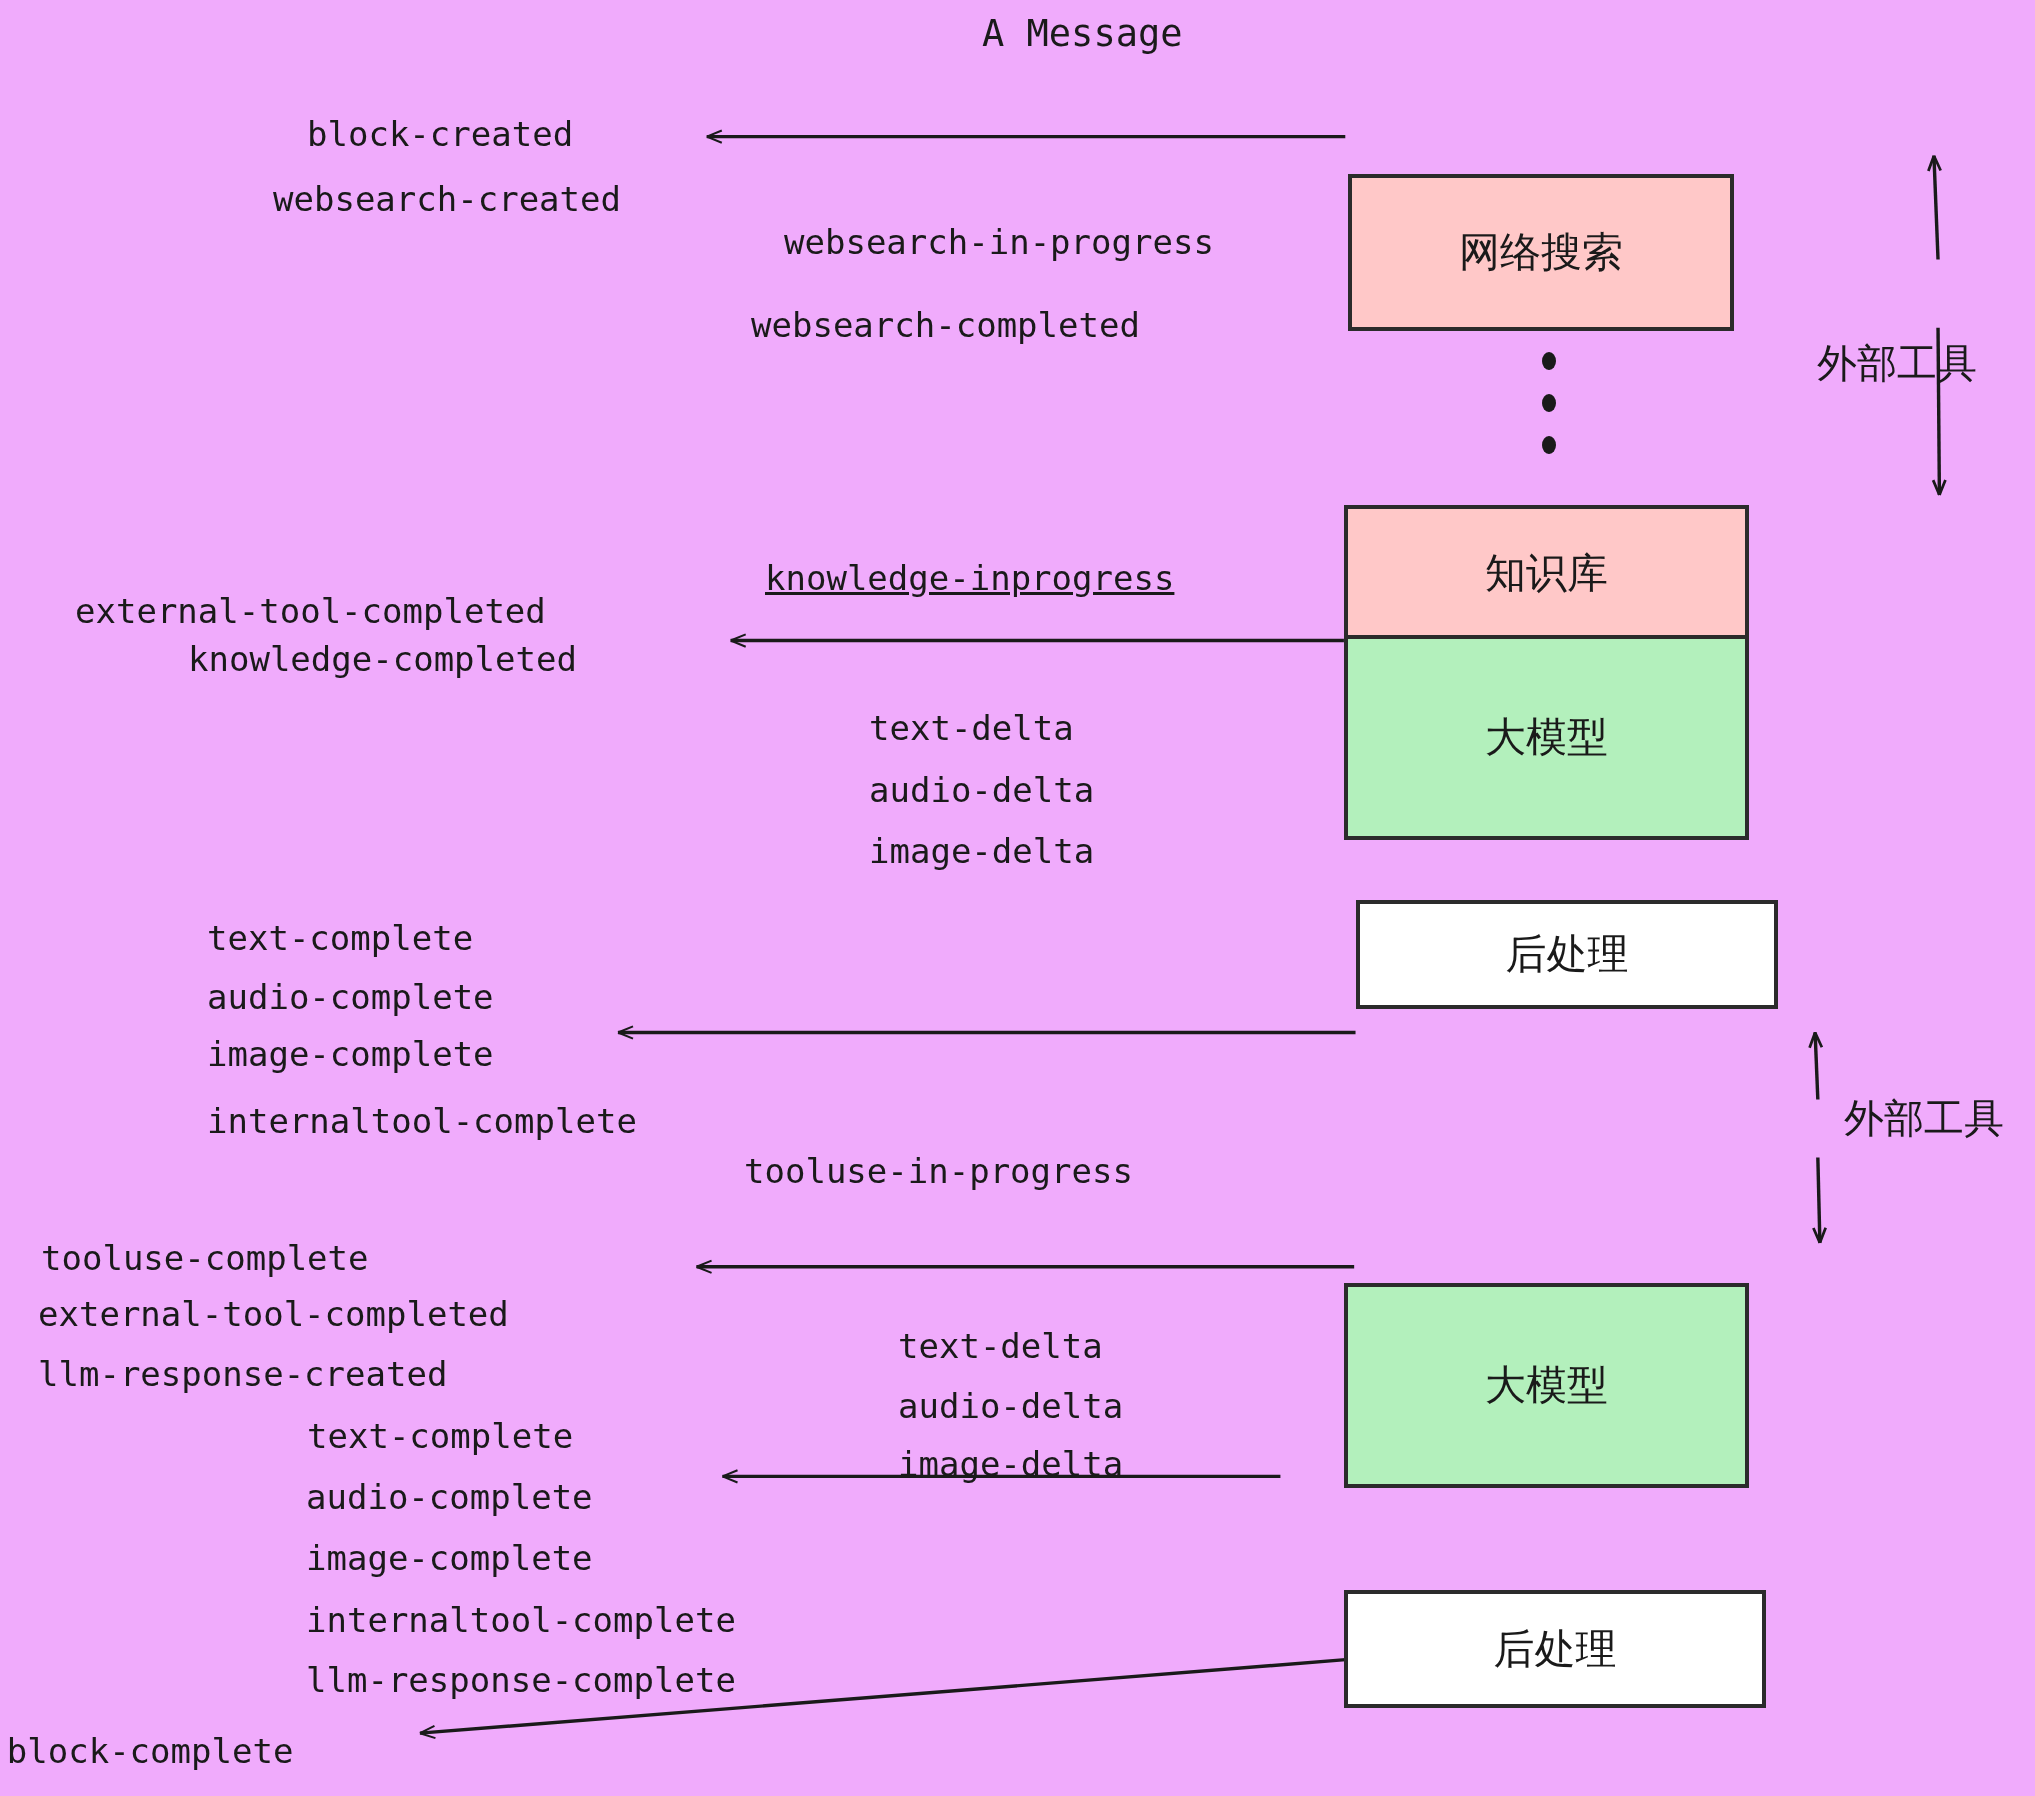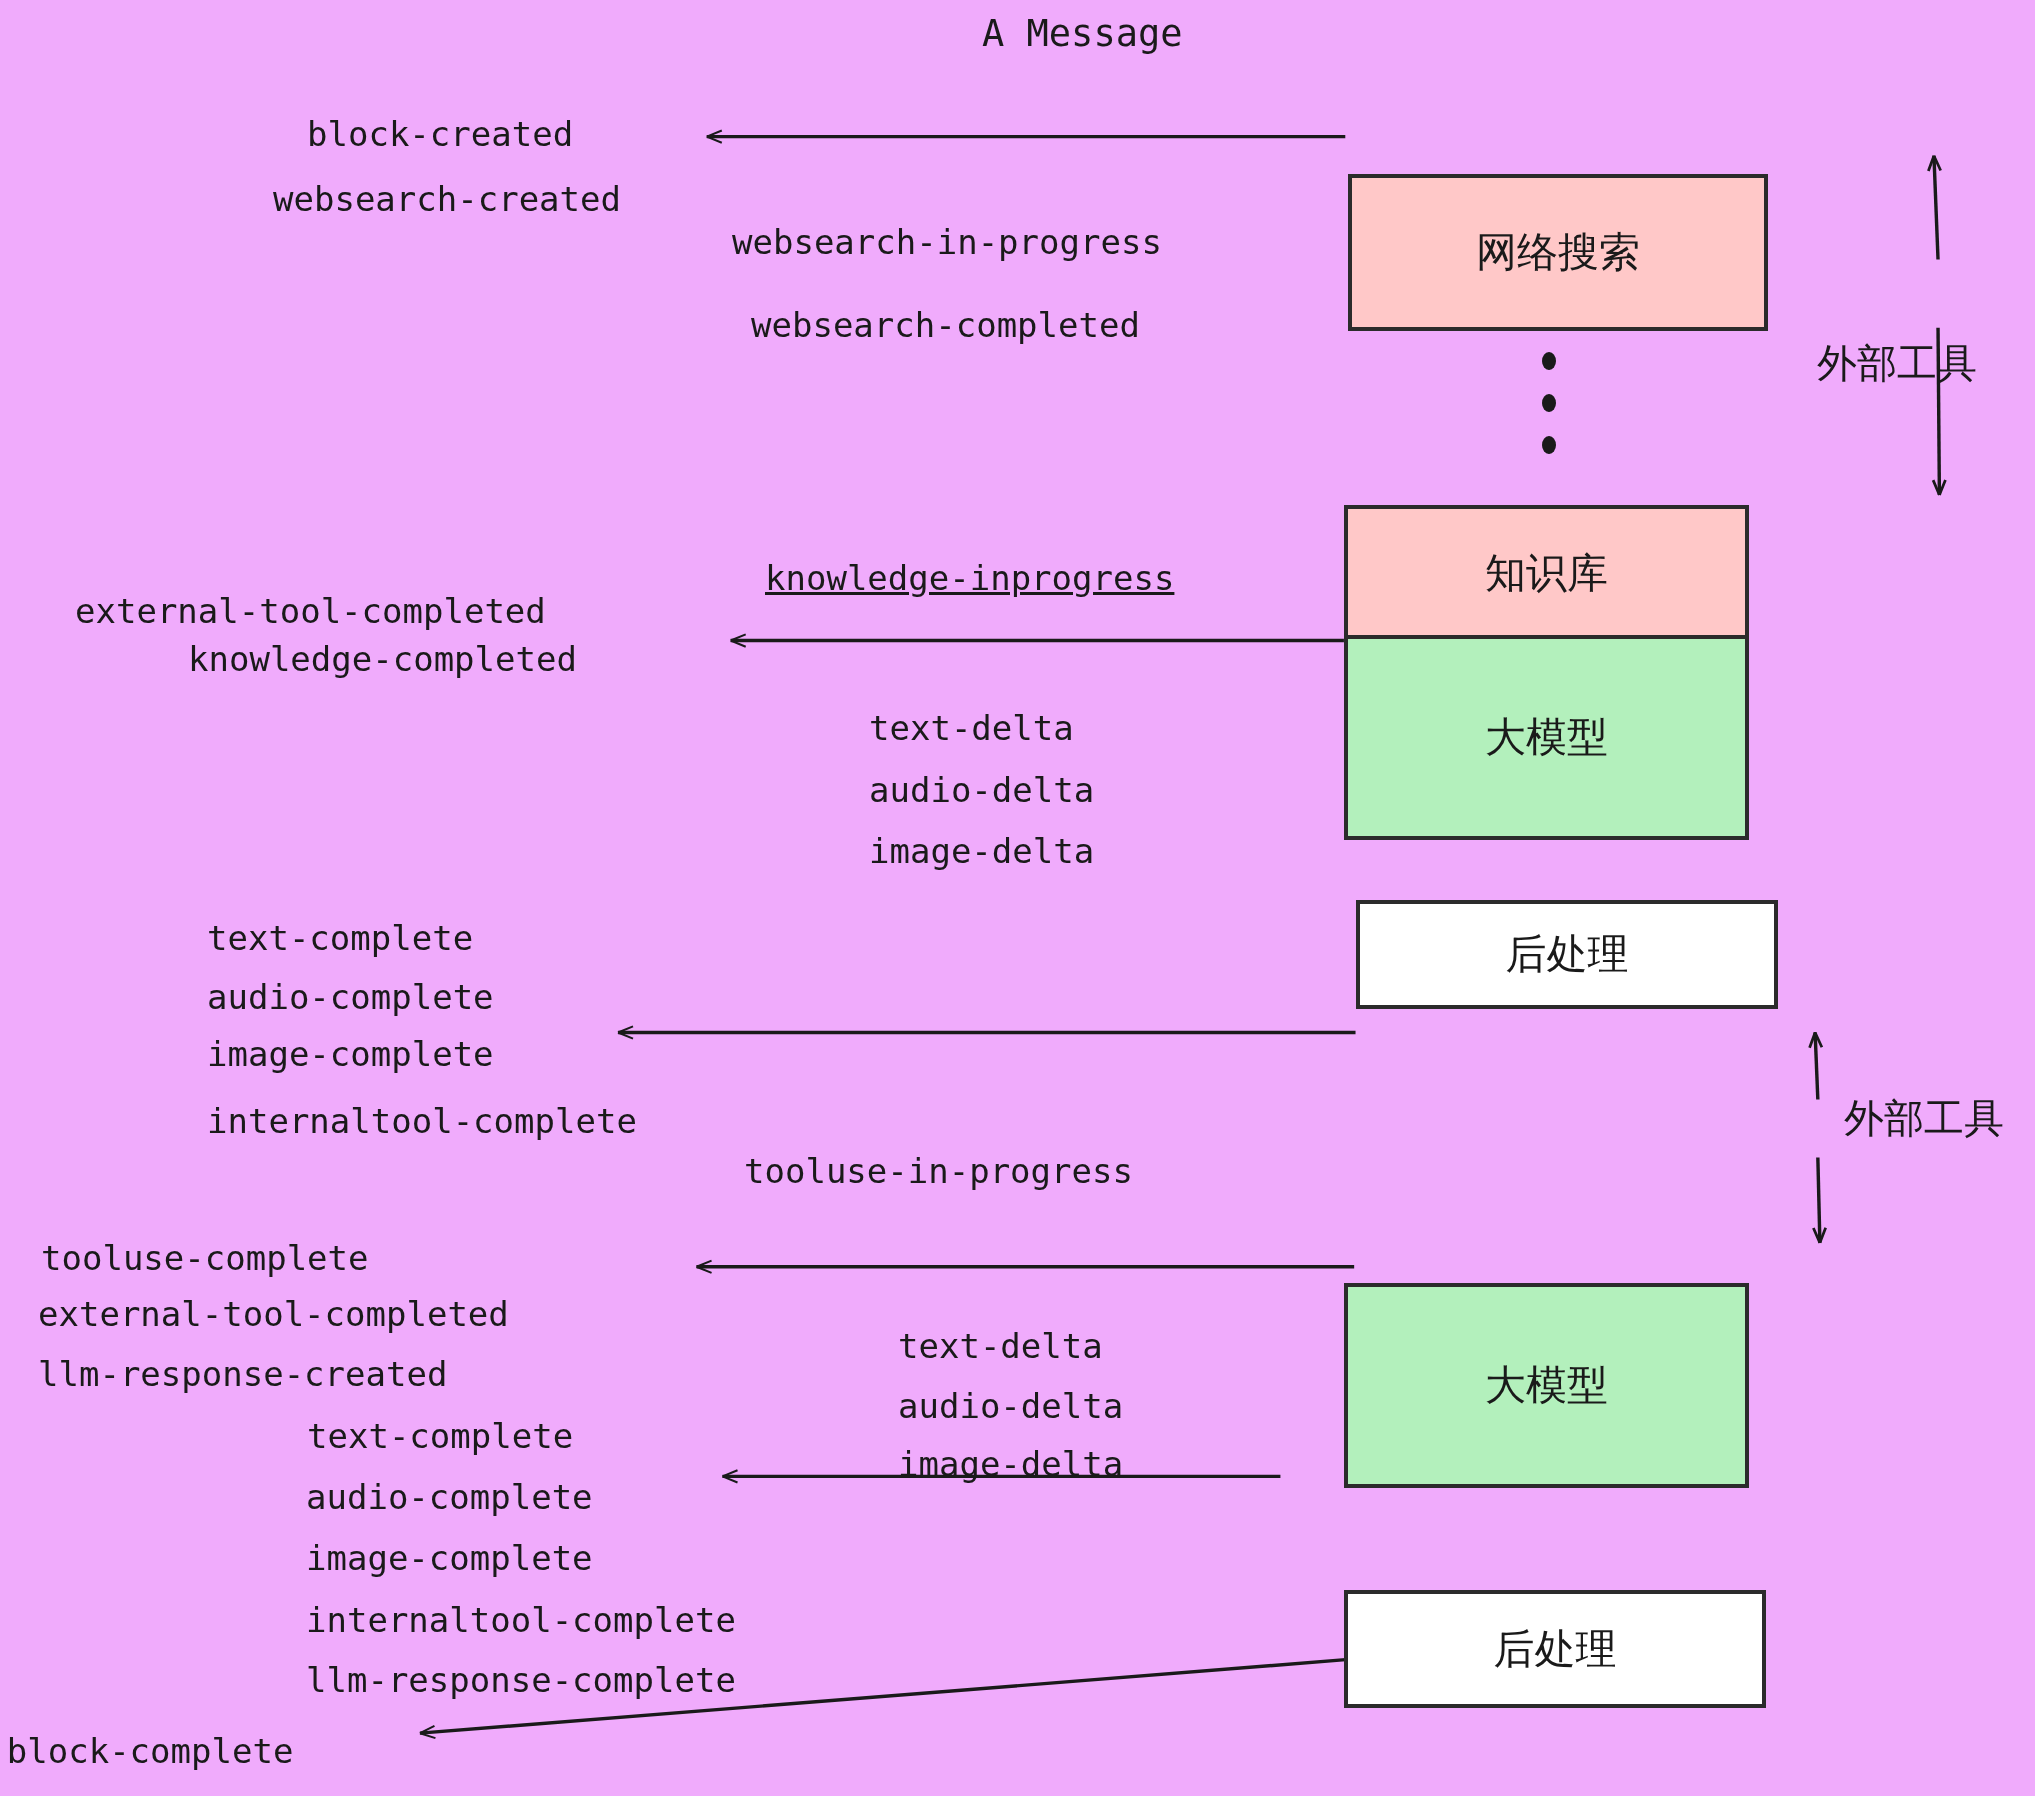--- a/index.html
+++ b/index.html
@@ -99,21 +99,21 @@
 
     <line x1="2838" y1="380" x2="2832" y2="228" stroke="#1a1a1a" stroke-width="5" marker-end="url(#ahup)"></line>
     <line x1="2838" y1="480" x2="2840" y2="725" stroke="#1a1a1a" stroke-width="5" marker-end="url(#ahup)"></line>
 
     <line x1="2662" y1="1610" x2="2658" y2="1512" stroke="#1a1a1a" stroke-width="5" marker-end="url(#ahup)"></line>
     <line x1="2662" y1="1695" x2="2665" y2="1820" stroke="#1a1a1a" stroke-width="5" marker-end="url(#ahup)"></line>
   </svg>
 
   <div class="title" style="left:982px; top:12.3px;">A Message</div>
 
-  <div class="box" style="left:1348px; top:174px; width:420px; height:157px; background:#FFC8C8;">
+  <div class="box" style="left:1348px; top:174px; width:386px; height:157px; background:#FFC8C8;">
     <span>网络搜索</span>
   </div>
 
   <div class="box" style="left:1344px; top:505px; width:405px; height:136px; background:#FFC8C8;">
     <span>知识库</span>
   </div>
 
   <div class="box" style="left:1344px; top:635px; width:405px; height:205px; background:#B3F0BC;">
     <span>大模型</span>
   </div>
@@ -133,21 +133,21 @@
 
   <div class="dot" style="left:1542px; top:352px;"></div>
   <div class="dot" style="left:1542px; top:394px;"></div>
   <div class="dot" style="left:1542px; top:436px;"></div>
 
   <div class="sidelabel" style="left:1817px; top:336px;">外部工具</div>
   <div class="sidelabel" style="left:1844px; top:1091px;">外部工具</div>
 
   <div class="ev" style="left:307px; top:99px;">block-created</div>
   <div class="ev" style="left:273px; top:164px;">websearch-created</div>
-  <div class="ev" style="left:732px; top:207px;">websearch-in-progress</div>
+  <div class="ev" style="left:784px; top:207px;">websearch-in-progress</div>
   <div class="ev" style="left:751px; top:290px;">websearch-completed</div>
   <div class="ev" style="left:765px; top:543px;text-decoration:underline;">knowledge-inprogress</div>
   <div class="ev" style="left:75px; top:576px;">external-tool-completed</div>
   <div class="ev" style="left:188px; top:624px;">knowledge-completed</div>
   <div class="ev" style="left:869px; top:693px;">text-delta</div>
   <div class="ev" style="left:869px; top:755px;">audio-delta</div>
   <div class="ev" style="left:869px; top:816px;">image-delta</div>
   <div class="ev" style="left:207px; top:903px;">text-complete</div>
   <div class="ev" style="left:207px; top:962px;">audio-complete</div>
   <div class="ev" style="left:207px; top:1019px;">image-complete</div>

